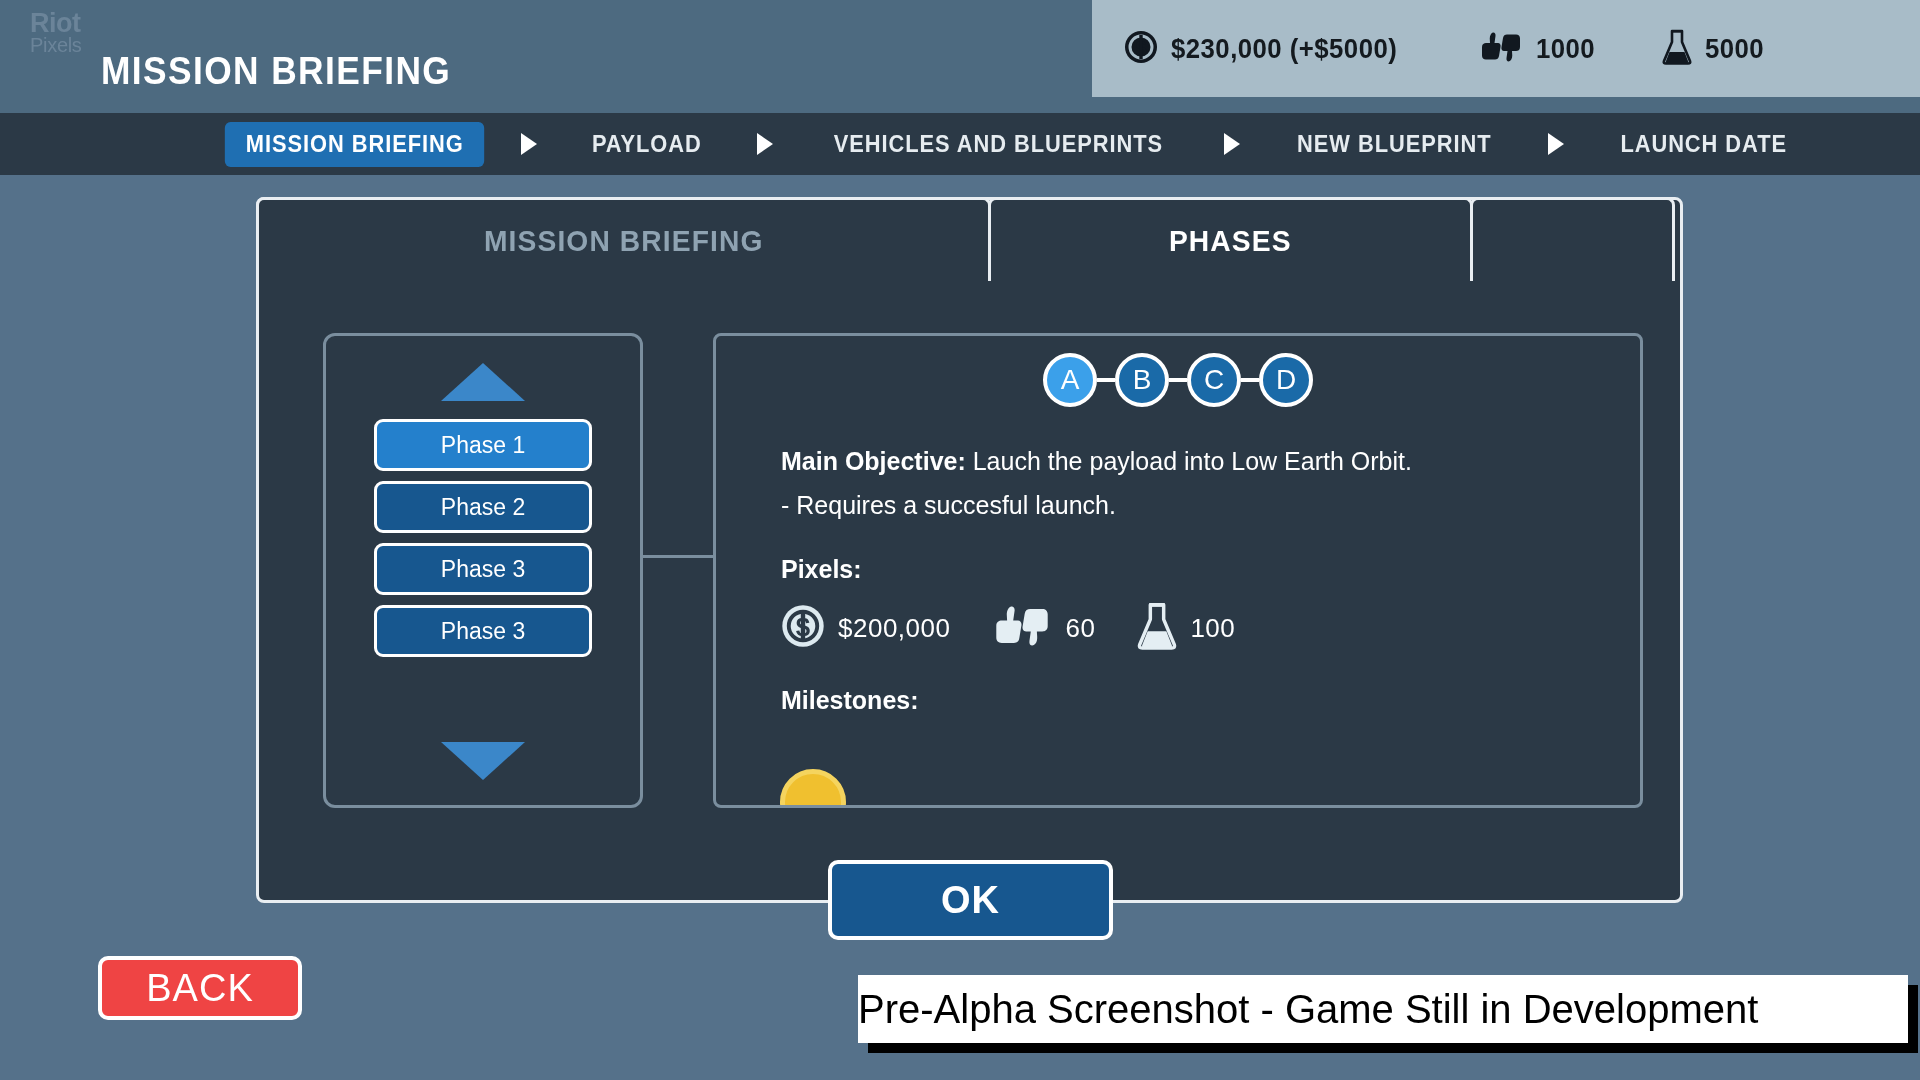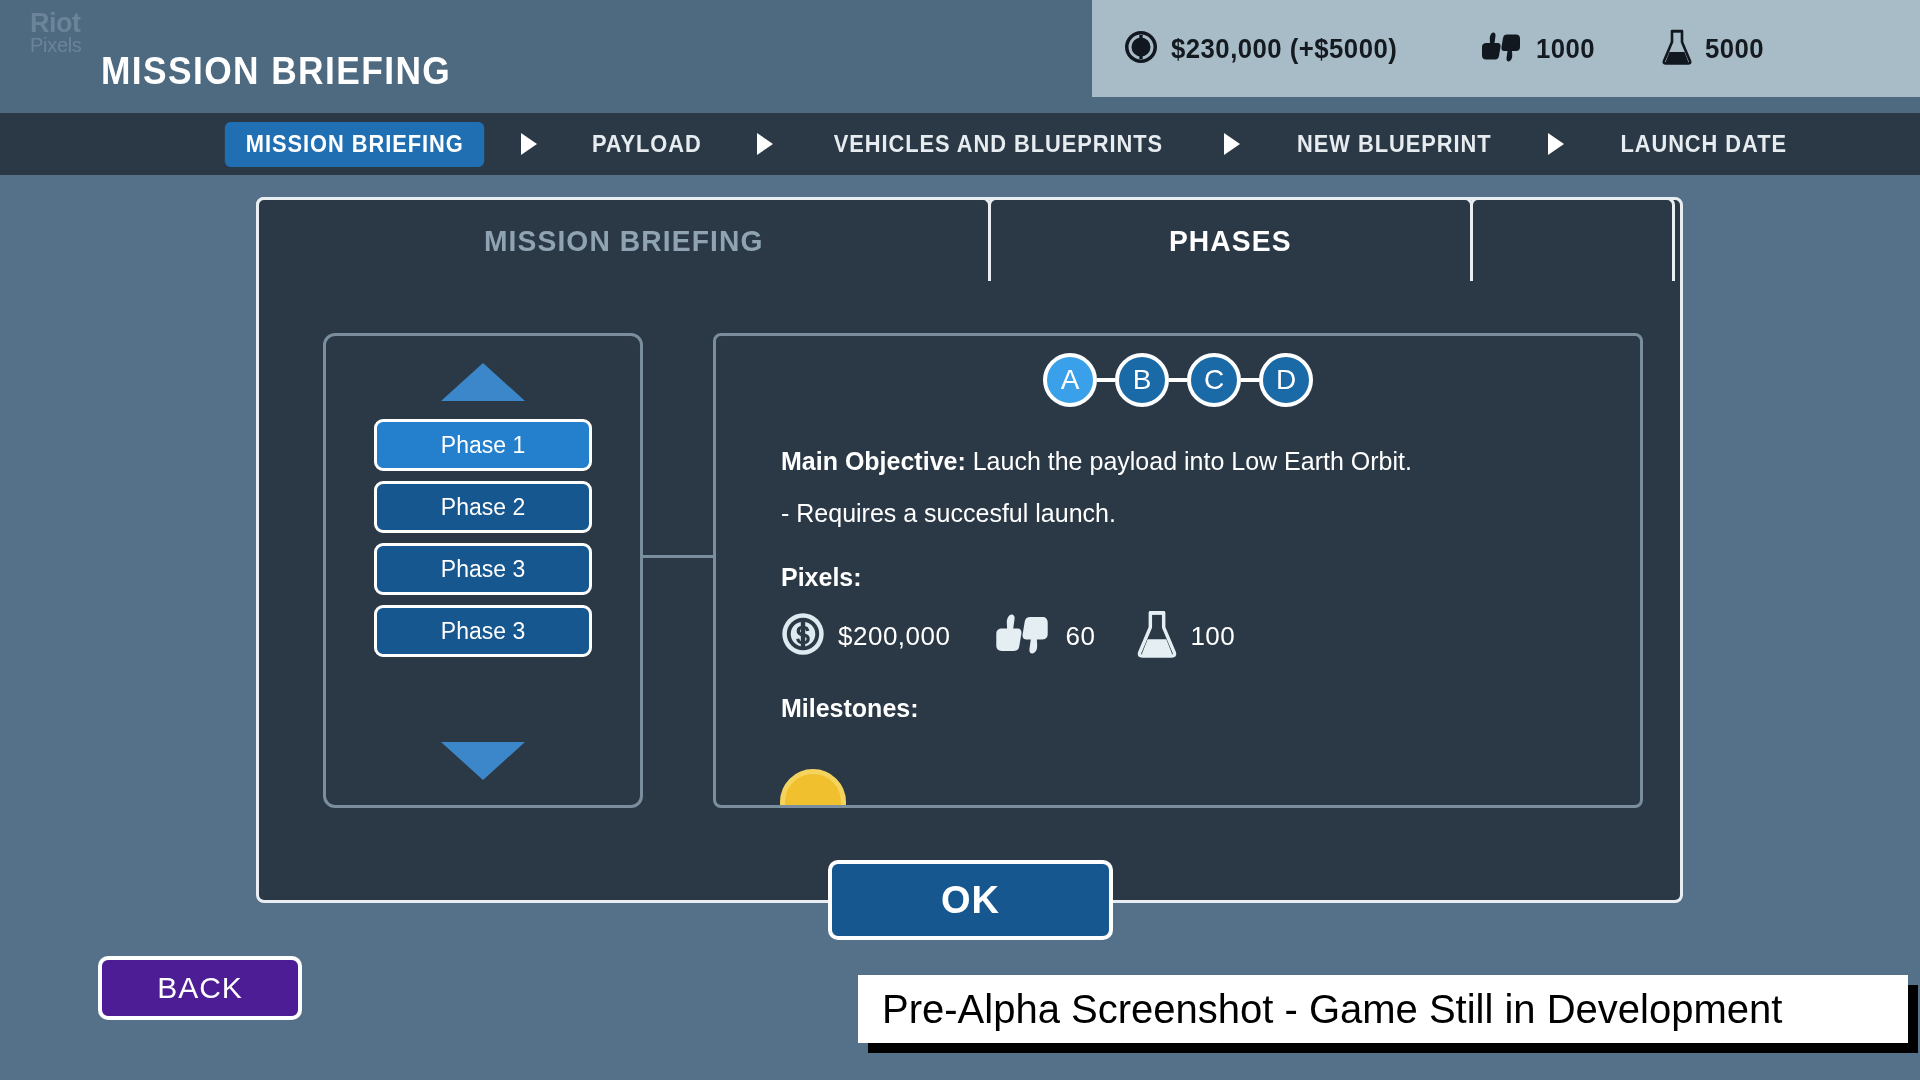--- a/index.html
+++ b/index.html
@@ -285,21 +285,21 @@
     color: #ffffff;
     line-height: 1.42;
     white-space: nowrap;
   }
   .obj-line b { font-weight: 700; }
 
   .req-line {
     font-size: 25px;
     color: #ffffff;
     line-height: 1.42;
-    margin-top: 16px;
+    margin-top: 8px;
   }
 
   .section-head {
     font-size: 25px;
     font-weight: 700;
     color: #ffffff;
     margin-top: 32px;
   }
 
   .rewards-row {
@@ -351,45 +351,44 @@
     justify-content: center;
     cursor: pointer;
   }
 
   .back-button {
     position: absolute;
     left: 98px;
     top: 956px;
     width: 204px;
     height: 64px;
-    background: #4c1d95;
+    background: #ef4444;
     border: 4px solid #ffffff;
     border-radius: 10px;
     color: #ffffff;
-    font-size: 30px;
+    font-size: 38px;
     font-weight: 400;
     letter-spacing: 1px;
     display: flex;
     align-items: center;
     justify-content: center;
     cursor: pointer;
   }
 
   
   .prealpha {
     position: absolute;
     left: 858px;
     top: 975px;
     width: 1050px;
     height: 68px;
     background: #ffffff;
     box-shadow: 10px 10px 0 #000000;
     display: flex;
     align-items: center;
-    padding-left: 24px;
   }
   .prealpha-text {
     font-size: 40px;
     color: #000000;
     font-weight: 400;
     white-space: nowrap;
   }
 </style>
 </head>
 <body>

